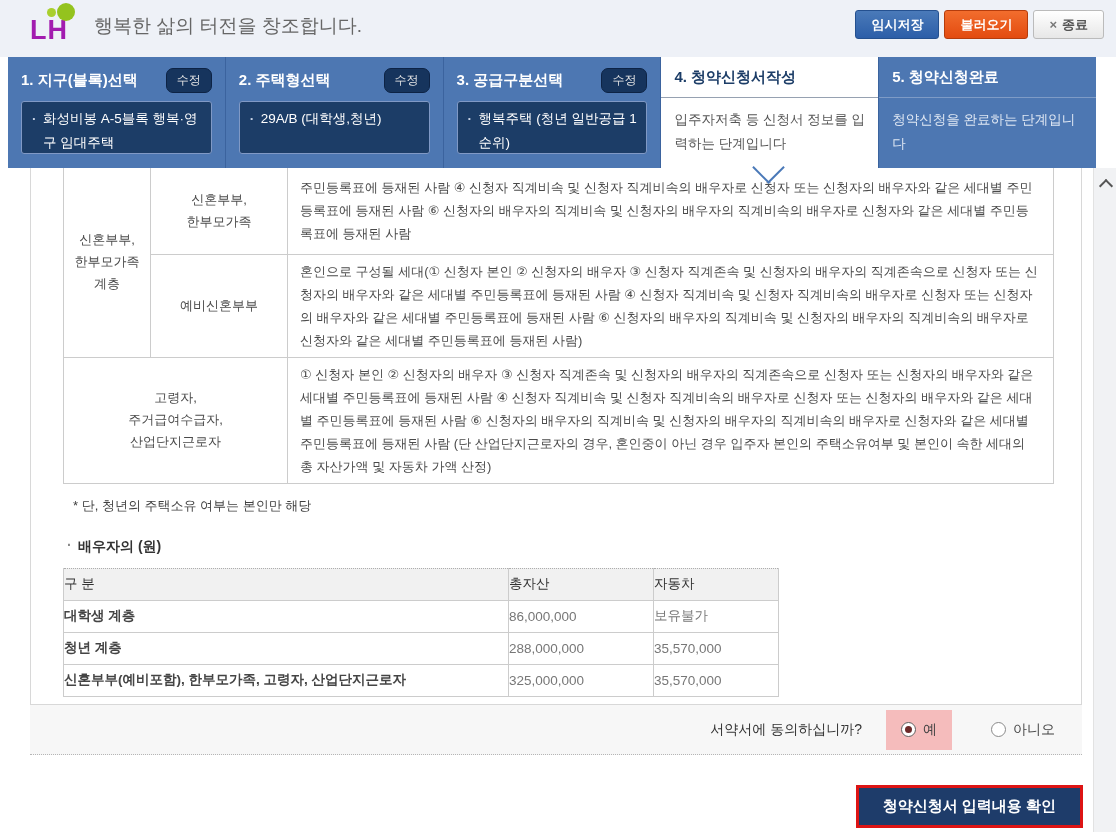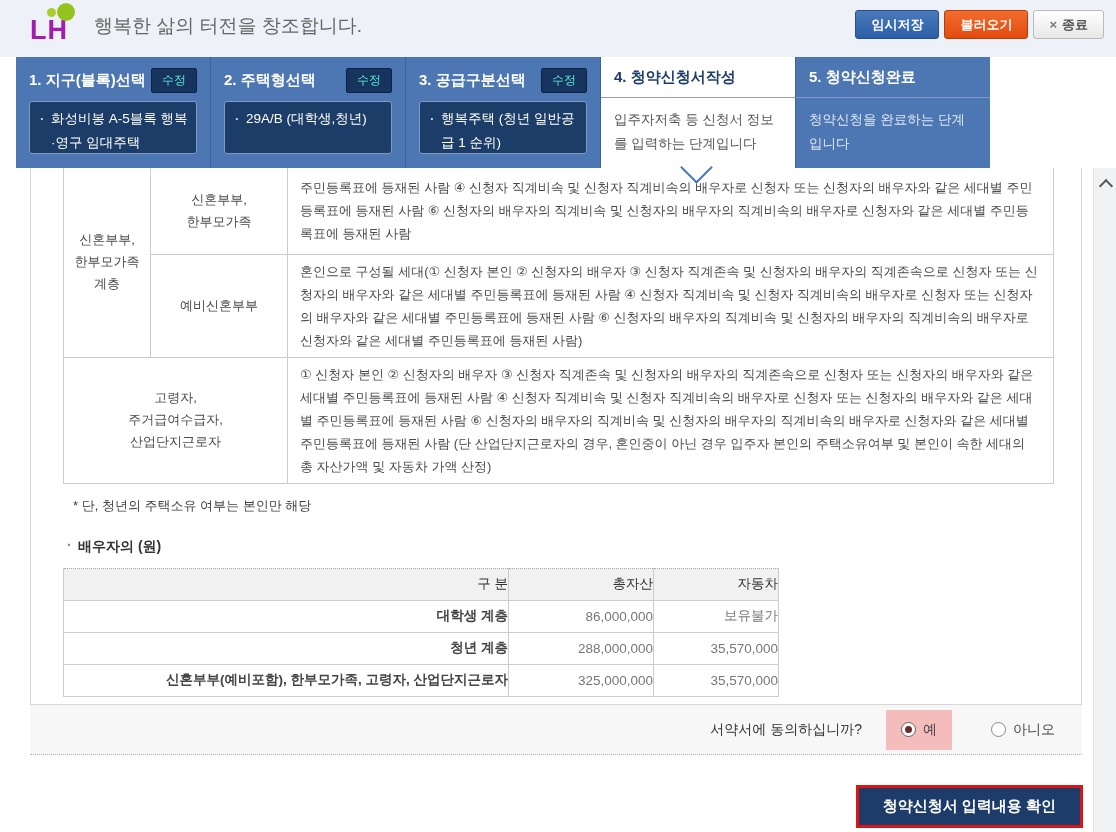--- a/index.html
+++ b/index.html
@@ -21,26 +21,26 @@
   .slogan { margin-left:26px; font-size:19px; color:#666; padding-bottom:6px; }
 
   .top-buttons { position:absolute; right:12px; top:10px; display:flex; gap:5px; }
   .btn { height:29px; line-height:27px; font-size:13px; font-weight:bold; border-radius:3px; padding:0 15px; cursor:pointer; }
   .btn-temp  { background:linear-gradient(#4a7ab9,#2c5ea8); color:#fff; border:1px solid #24508f; }
   .btn-load  { background:linear-gradient(#f26d2d,#e34b10); color:#fff; border:1px solid #b53c0c; }
   .btn-close { background:linear-gradient(#ffffff,#e7e7e7); color:#555; border:1px solid #bbb; }
   .close-x { color:#777; margin-right:5px; font-weight:bold; }
 
   
-  .stepbar { position:absolute; top:57px; left:16px; width:974px; height:111px; background:#4d77b2; display:flex; }
+  .stepbar { position:absolute; top:57px; left:8px; width:1088px; height:111px; background:#4d77b2; display:flex; }
   .step { flex:1 1 0; position:relative; padding:11px 13px; border-right:1px solid #3b639e; }
   .step:last-child { border-right:none; }
   .step-head { display:flex; justify-content:space-between; align-items:center; height:25px; }
   .step-label { color:#fff; font-weight:bold; font-size:15px; }
-  .edit-btn { background:#16345d; border:1px solid #0d2345; color:#5eead4; font-size:12px; padding:3px 10px; border-radius:2px; cursor:pointer; }
+  .edit-btn { background:#16345d; border:1px solid #0d2345; color:#e5e5e5; font-size:12px; padding:3px 10px; border-radius:7px; cursor:pointer; }
   .step-box { margin-top:8px; height:53px; background:#1c3d67; border:1px solid #8099c5; border-radius:3px;
               padding:5px 8px 5px 21px; color:#fff; font-size:13.5px; line-height:24px; position:relative; }
   .step-box::before { content:"·"; position:absolute; left:10px; top:5px; color:#c9d4e6; font-weight:bold; line-height:24px; }
 
   .step.active { background:#fff; }
   .step.active .step-head { border-bottom:1px solid #96a1b1; margin:0 -13px 10px; padding:0 13px 10px; height:auto; }
   .step.active .step-label { color:#1c3d67; }
   .step-desc { color:#555; font-size:13.5px; line-height:24px; }
   .step.active::after { content:""; position:absolute; bottom:-11px; left:50%; margin-left:-13px;
               width:21px; height:21px; background:#fff; border-right:2px solid #4a79b8; border-bottom:2px solid #4a79b8;
@@ -60,21 +60,21 @@
   .cat  { text-align:center; vertical-align:middle; line-height:22px; white-space:pre-line; }
   .desc { padding:5px 12px; line-height:23px; vertical-align:middle; }
   .desc.cut { vertical-align:top; padding-top:8px; }
   .row-cut  { height:86px; }
 
   .note { margin:13px 0 0 42px; font-size:13px; color:#404040; }
   .section-title { margin:23px 0 0 36px; font-size:14px; font-weight:bold; color:#333; position:relative; padding-left:11px; }
   .section-title::before { content:"·"; position:absolute; left:0; top:-1px; color:#888; }
 
   .asset-table { margin:12px 0 0 32px; table-layout:fixed; width:715px; }
-  .asset-table th, .asset-table td { border:1px solid #ccc; height:32px; font-size:13.5px; text-align:right; }
+  .asset-table th, .asset-table td { border:1px solid #ccc; height:32px; font-size:13.5px; text-align:left; }
   .asset-table th { background:#f1f1f1; color:#333; font-weight:normal; border-top:1px dotted #adadad; }
   .asset-label { font-weight:bold; color:#444; }
   .asset-num { color:#777; }
 
   .agree-band { position:absolute; left:30px; top:537px; width:1052px; height:50px; background:#f7f7f7;
                 border-bottom:1px dotted #b5b5b5; display:flex; align-items:center; justify-content:flex-end;
                 padding-right:12px; gap:24px; }
   .agree-q { font-size:14px; color:#333; }
   .agree-opt { display:flex; align-items:center; gap:7px; padding:11px 15px; font-size:14px; color:#444; cursor:pointer; }
   .agree-opt.selected { background:#f5bcbc; }

